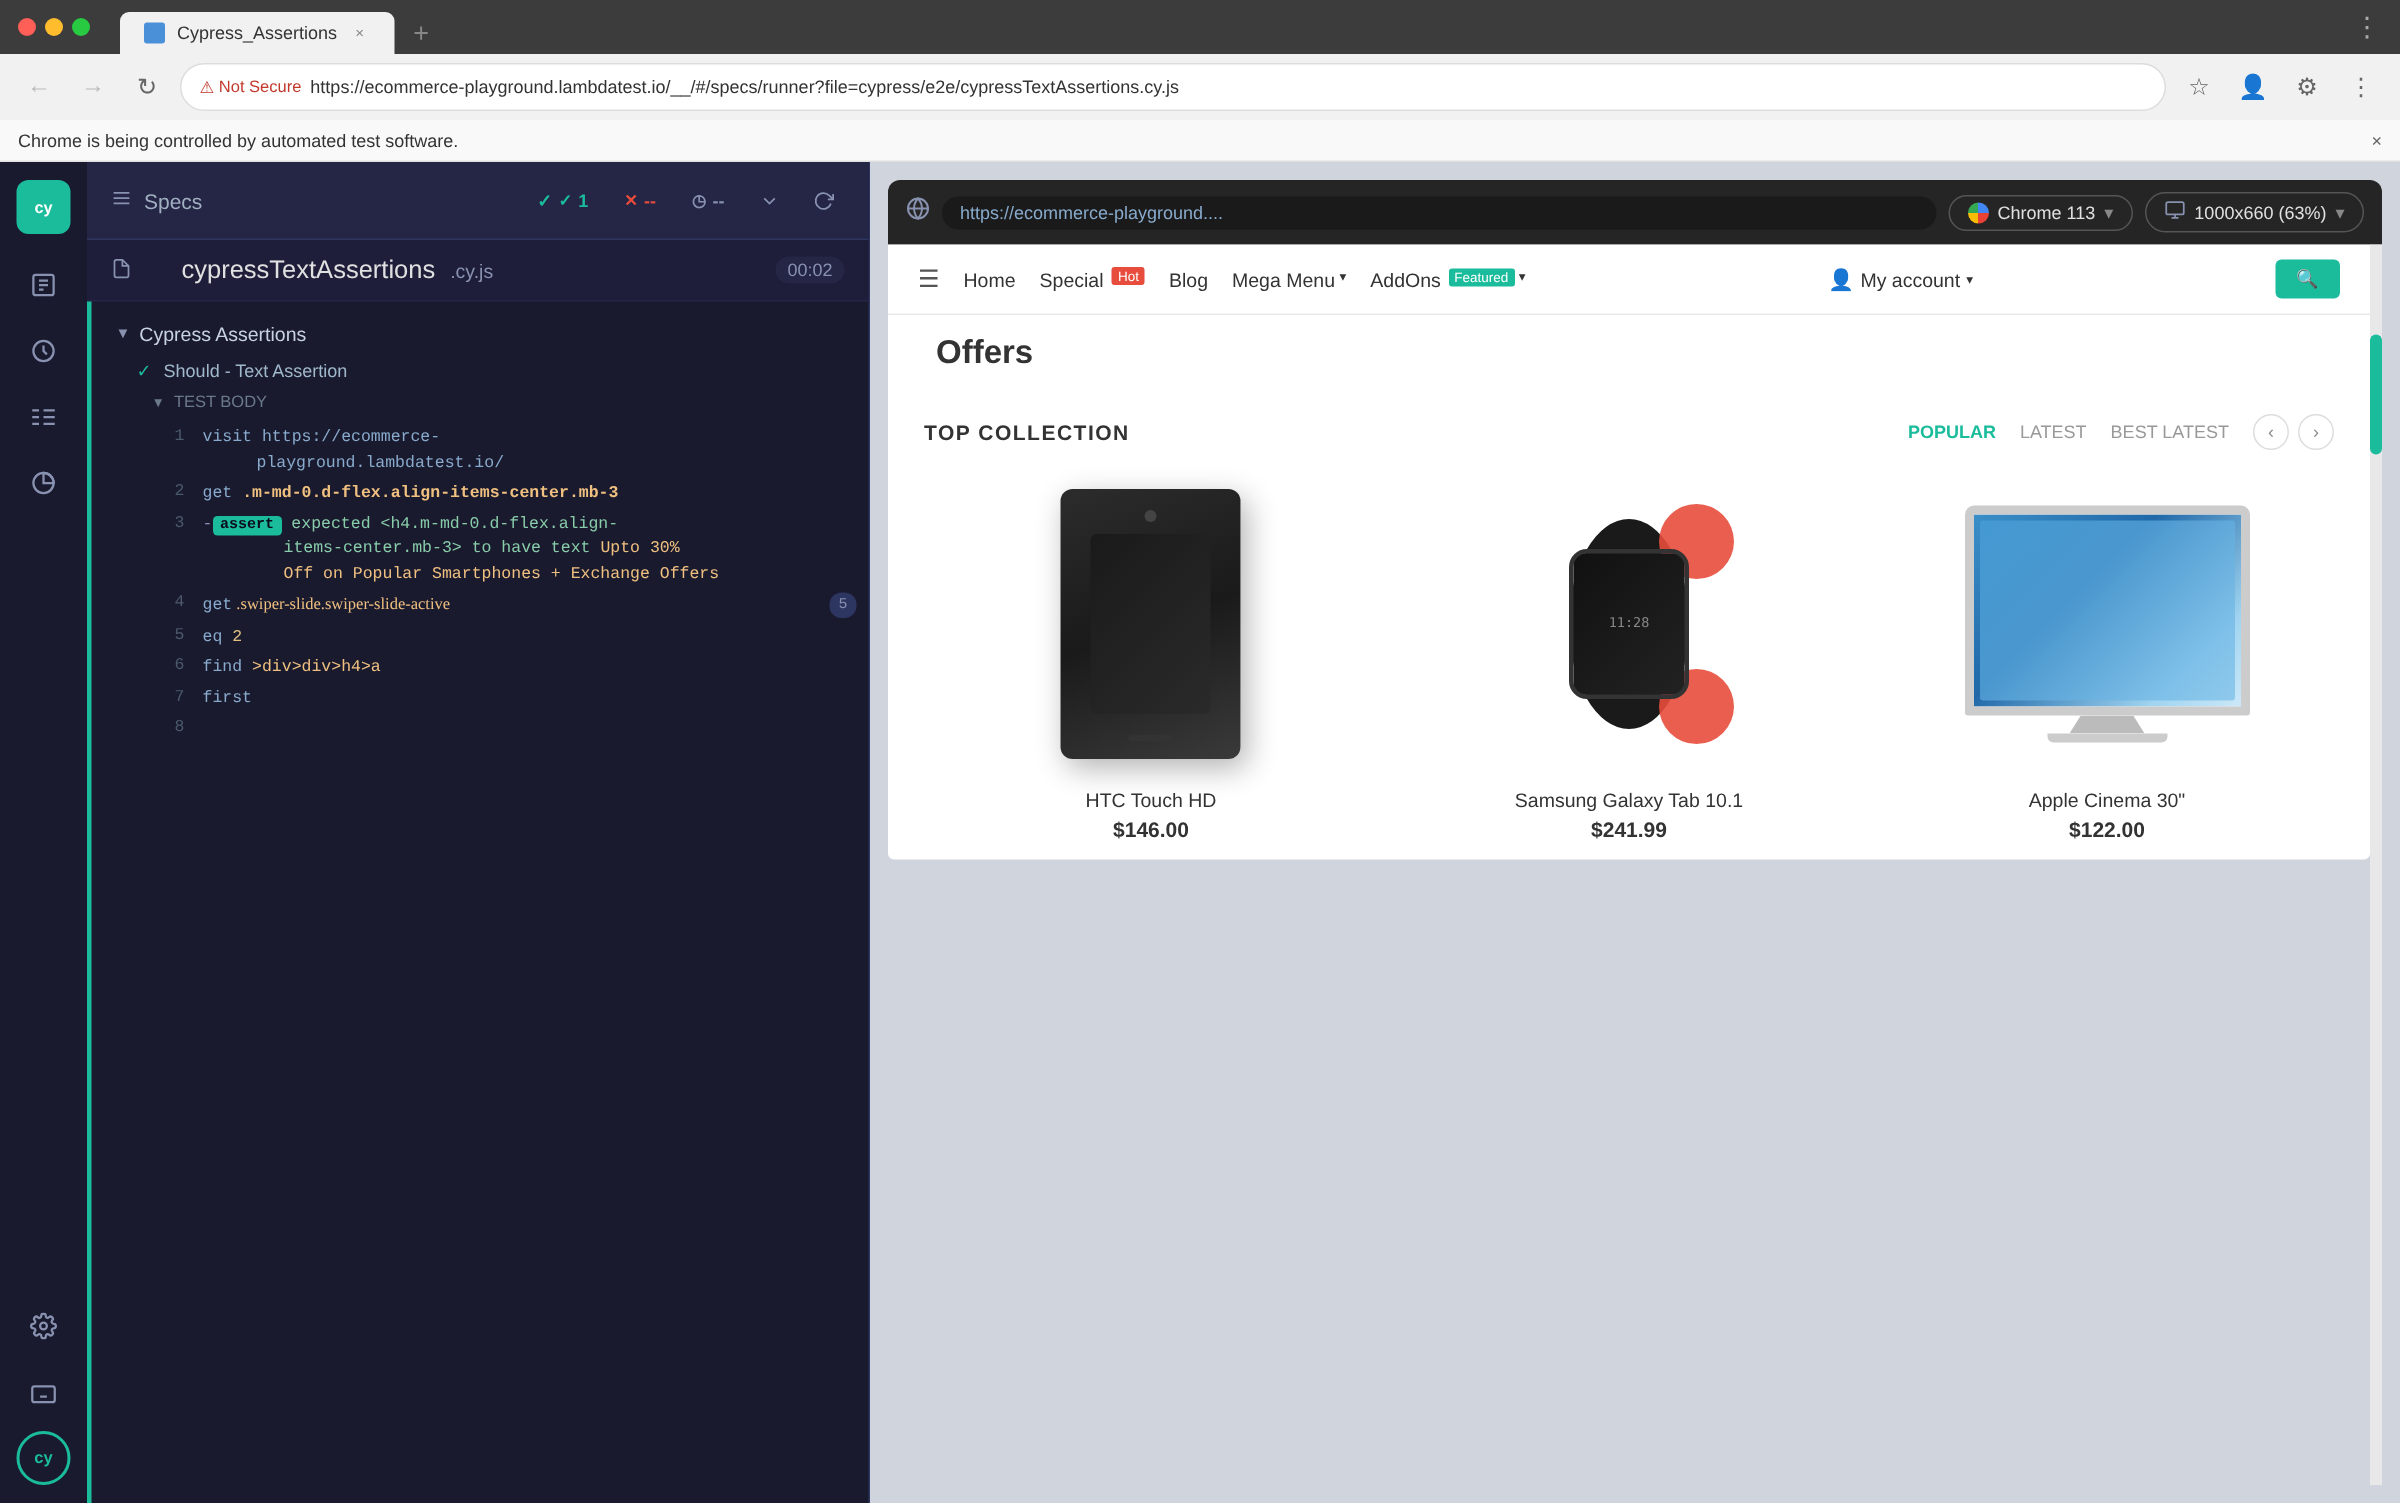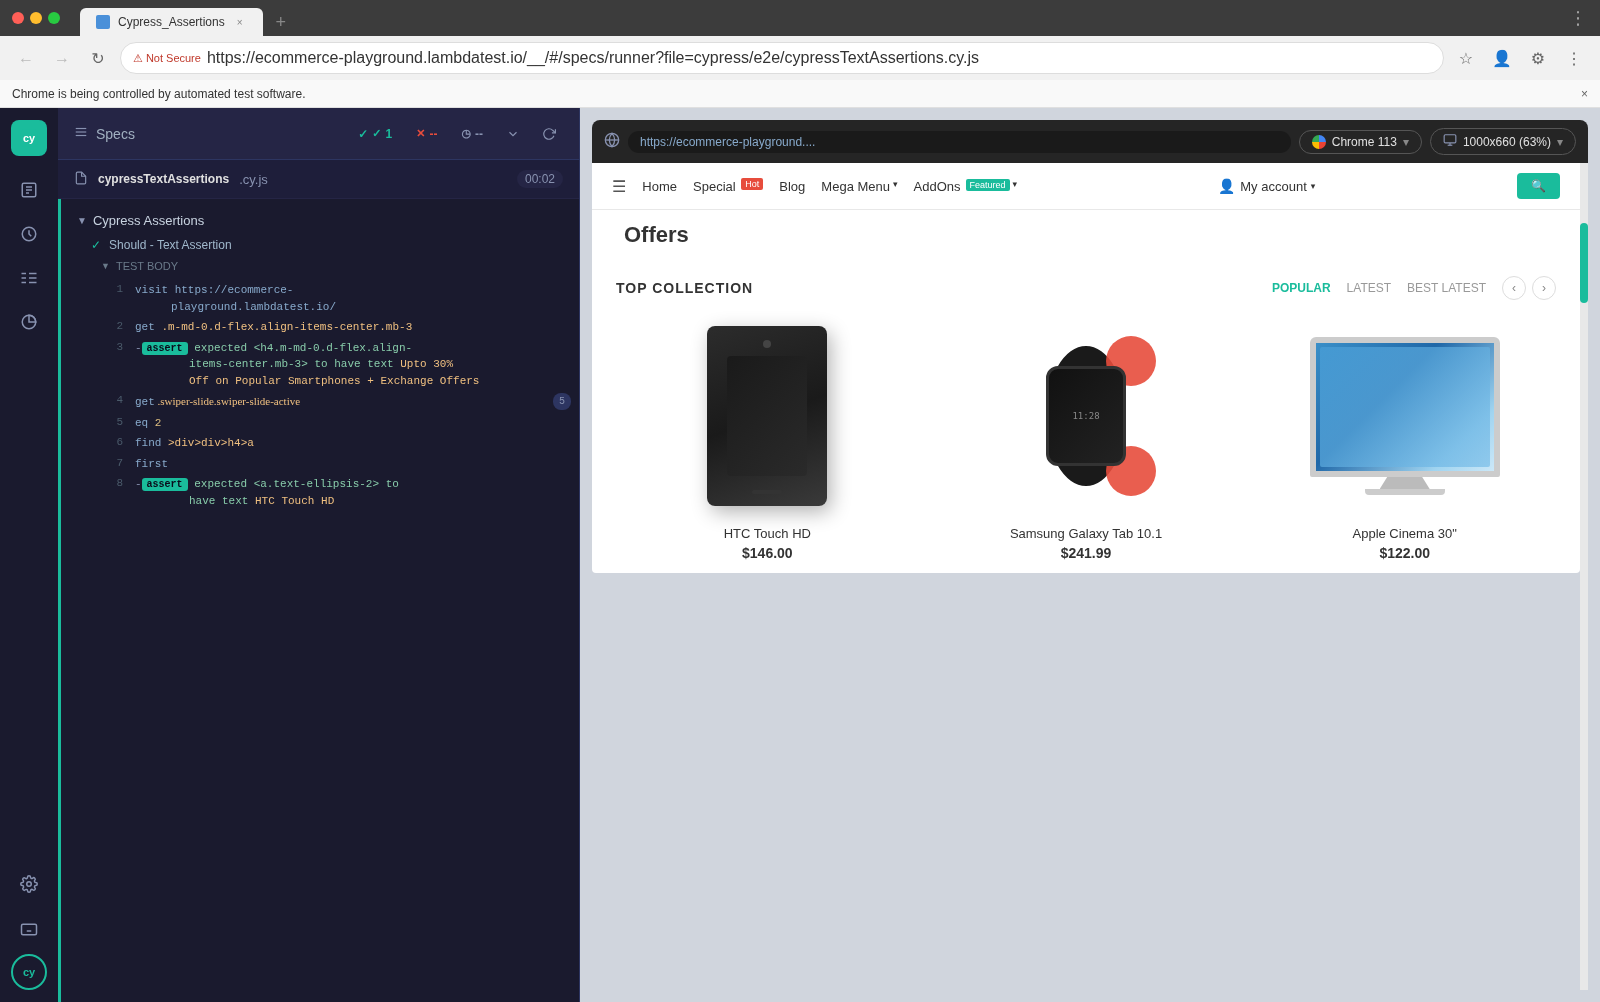--- a/index.html
+++ b/index.html
@@ -22,21 +22,21 @@
     .tab-icon { width: 14px; height: 14px; background: #4a90d9; border-radius: 2px; display: inline-block; }
     .tab-close { width: 14px; height: 14px; display: flex; align-items: center; justify-content: center; border-radius: 50%; cursor: pointer; color: #888; font-size: 10px; }
     .tab-new { width: 28px; height: 28px; display: flex; align-items: center; justify-content: center; color: #888; font-size: 18px; cursor: pointer; margin-left: 4px; }
 
     
     .nav-bar { background: #f1f1f1; height: 44px; display: flex; align-items: center; padding: 0 12px; gap: 8px; }
     .nav-btn { width: 28px; height: 28px; display: flex; align-items: center; justify-content: center; border-radius: 50%; cursor: pointer; color: #666; font-size: 16px; }
     .nav-btn.disabled { color: #bbb; cursor: default; }
     .address-bar { flex: 1; background: white; border: 1px solid #ddd; border-radius: 20px; height: 32px; display: flex; align-items: center; padding: 0 12px; gap: 6px; font-size: 13px; color: #333; }
     .not-secure { color: #c0392b; font-size: 11px; display: flex; align-items: center; gap: 3px; }
-    .address-url { color: #333; font-size: 16px; }
+    .address-url { color: #333; font-size: 12px; }
     .addr-btn { width: 28px; height: 28px; display: flex; align-items: center; justify-content: center; color: #666; cursor: pointer; }
 
     
     .automation-bar { background: #f9f9f9; height: 28px; display: flex; align-items: center; padding: 0 12px; font-size: 12px; color: #333; border-bottom: 1px solid #e0e0e0; }
     .automation-bar .close-btn { margin-left: auto; cursor: pointer; color: #666; }
 
     
     .main-area { flex: 1; display: flex; overflow: hidden; }
 
     
@@ -57,21 +57,21 @@
     .test-badge { display: flex; align-items: center; gap: 4px; padding: 3px 8px; border-radius: 4px; font-size: 12px; font-weight: 600; }
     .badge-pass { background: transparent; color: #1abc9c; }
     .badge-pass::before { content: '✓'; color: #1abc9c; }
     .badge-fail { color: #e74c3c; }
     .badge-pending { color: #8892b0; }
     .btn-icon { width: 28px; height: 28px; display: flex; align-items: center; justify-content: center; cursor: pointer; color: #8892b0; border-radius: 4px; }
 
     
     .file-item { background: #1e1e3a; border-bottom: 1px solid #252545; padding: 10px 16px; display: flex; align-items: center; gap: 10px; }
     .file-icon { color: #8892b0; font-size: 14px; }
-    .file-name { color: #e0e0e0; font-size: 12px; font-weight: 700; }
+    .file-name { color: #e0e0e0; font-size: 17px; font-weight: 400; margin-left: 23px; }
     .file-ext { color: #8892b0; font-size: 13px; }
     .file-time { margin-left: auto; color: #8892b0; font-size: 12px; background: #252545; padding: 2px 8px; border-radius: 10px; }
 
     
     .test-tree { flex: 1; overflow-y: auto; padding: 8px 0; border-left: 3px solid #1abc9c; }
 
     .test-suite { padding: 6px 16px; }
     .suite-name { color: #c8d3e0; font-size: 13px; display: flex; align-items: center; gap: 6px; cursor: pointer; }
     .suite-chevron { color: #8892b0; font-size: 10px; }
 
@@ -328,21 +328,21 @@
               <span style="color:#7a8a9a;"> </span>
               <span class="url-text"> https://ecommerce-</span><br>
               <span style="display:inline-block;width:36px;"></span><span class="url-text">playground.lambdatest.io/</span>
             </span>
           </div>
 
           <div class="code-line">
             <span class="line-num">2</span>
             <span class="line-content">
               <span class="cmd-get">get</span>
-              <span style="color:#f0c080;"> .m-md-0.d-flex.align-items-center.mb-3</span>
+              <span style="color:#f0c080;font-weight:bold;"> .m-md-0.d-flex.align-items-center.mb-3</span>
             </span>
           </div>
 
           <div class="code-line">
             <span class="line-num">3</span>
             <span class="line-content">
               <span style="color:#8892b0;">-</span><span class="assert-badge">assert</span>
               <span class="assert-text"> expected </span>
               <span style="color:#88ccaa;">&lt;h4.m-md-0.d-flex.align-<br><span style="display:inline-block;width:54px;"></span>items-center.mb-3&gt;</span>
               <span class="assert-text"> to have text </span>
@@ -376,27 +376,20 @@
 
           <div class="code-line">
             <span class="line-num">7</span>
             <span class="line-content">
               <span class="cmd-first">first</span>
             </span>
           </div>
 
           <div class="code-line">
             <span class="line-num">8</span>
-            <span class="line-content">
-              <span style="color:#8892b0;">-</span><span class="assert-badge">assert</span>
-              <span class="assert-text"> expected </span>
-              <span style="color:#88ccaa;">&lt;a.text-ellipsis-2&gt;</span>
-              <span class="assert-text"> to<br><span style="display:inline-block;width:54px;"></span>have text </span>
-              <span style="color:#f0c080;">HTC Touch HD</span>
-            </span>
           </div>
         </div>
       </div>
     </div>
 
     <div class="browser-preview">
 
       <div class="preview-toolbar">
         <span class="preview-globe">
           <svg width="16" height="16" viewBox="0 0 24 24" fill="none" stroke="#8892b0" stroke-width="2">

